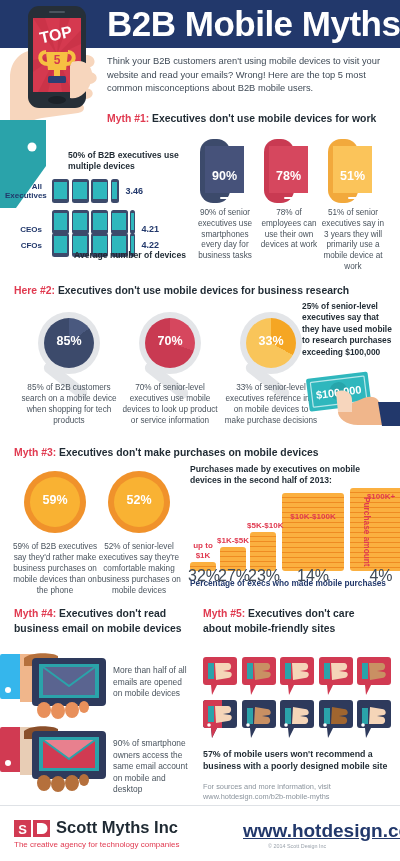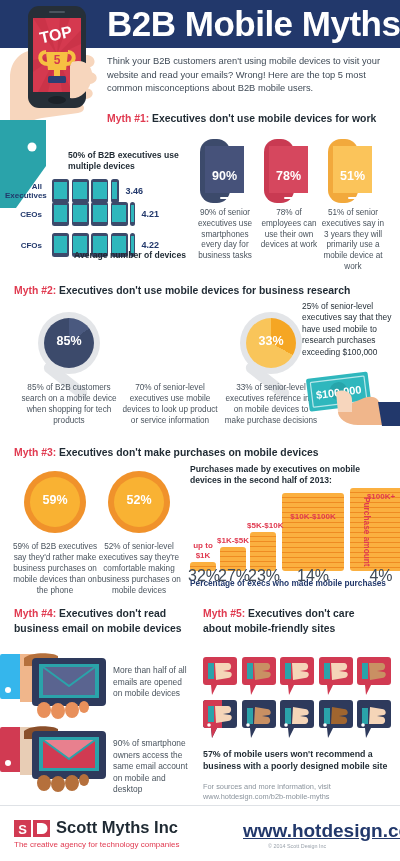--- a/index.html
+++ b/index.html
@@ -55,21 +55,21 @@
   .tablet .home { position:absolute; left:20px; bottom:4px; width:9px; height:2px; border-radius:1px; }
   .tcap { position:absolute; width:64px; text-align:center; font-size:8.2px; line-height:10.8px; color:#4a545e; }
 
   
   .mag { position:absolute; width:62px; height:62px; }
   .mag .handle { position:absolute; left:7px; top:47px; width:52px; height:11px; background:#e3e5e8; border-radius:6px; transform:rotate(38deg); transform-origin:0 50%; }
   .mag .ring { position:absolute; left:0; top:0; width:62px; height:62px; border-radius:50%; background:#e3e5e8; }
   .mag .pie { position:absolute; left:6px; top:6px; width:50px; height:50px; border-radius:50%; }
   .mag .pct { position:absolute; left:0; top:22px; width:62px; text-align:center; color:#fff; font-size:12.5px; font-weight:bold; }
   .m2cap { position:absolute; width:96px; text-align:center; font-size:8.2px; line-height:11px; color:#4a545e; }
-  .m2-right { position:absolute; left:302px; top:301px; width:96px; font-size:8.4px; font-weight:normal; line-height:11.4px; color:#1f2a33; }
+  .m2-right { position:absolute; left:302px; top:301px; width:96px; font-size:8.4px; font-weight:bold; line-height:11.4px; color:#1f2a33; }
   .money { position:absolute; left:300px; top:368px; width:100px; height:58px; }
 
   
   .coin-big { position:absolute; width:62px; height:62px; border-radius:50%; background:#f0922b; }
   .coin-big .inner { position:absolute; left:6px; top:6px; width:50px; height:50px; border-radius:50%; background:#f9b233; }
   .coin-big .pct { position:absolute; left:0; top:22px; width:62px; text-align:center; color:#fff; font-size:12.5px; font-weight:bold; }
   .m3cap { position:absolute; width:96px; text-align:center; font-size:8.2px; line-height:11px; color:#4a545e; }
   .m3-chart-title { position:absolute; left:190px; top:464px; width:175px; font-size:8.6px; font-weight:bold; line-height:11px; color:#1f2a33; }
   .stack { position:absolute; bottom:0; }
   .stack .col { position:absolute; bottom:0; background:
@@ -171,21 +171,21 @@
       </div>
     <div class="dev">
         <i></i>
       </div>
     <div class="dev part-46">
         <i></i>
       </div>
     <div class="devnum">3.46</div>
   </div>
 
-  <div class="devrow" style="left:5px; top:202px;">
+  <div class="devrow" style="left:5px; top:210px;align-items:flex-end;">
     <div class="devlabel">CEOs</div>
     <div class="dev">
         <i></i>
       </div>
     <div class="dev">
         <i></i>
       </div>
     <div class="dev">
         <i></i>
       </div>
@@ -234,28 +234,34 @@
     <div class="scr" style="background:#fbc45a;"></div>
     <div class="pct">51%</div>
     <div class="home" style="background:#fff;"></div>
   </div>
 
   <div class="tcap" style="left:193px; top:208px;">90% of senior executives use smartphones every day for business tasks</div>
   <div class="tcap" style="left:257px; top:208px;">78% of employees can use their own devices at work</div>
   <div class="tcap" style="left:321px; top:208px;">51% of senior executives say in 3 years they will primarily use a mobile device at work</div>
 
   <div class="myth-title" style="left:14px; top:285px;">
-    <span class="num">Myth #2:</span><span> Executives don't use mobile devices for business research</span>
+    <span class="num">Here #2:</span><span> Executives don't use mobile devices for business research</span>
   </div>
 
   <div class="mag" style="left:38px; top:312px;">
     <div class="handle"></div>
     <div class="ring"></div>
     <div class="pie" style="background:conic-gradient(#4a597f 0deg 54deg, #3c4a6b 54deg 360deg);"></div>
     <div class="pct">85%</div>
+  </div>
+  <div class="mag" style="left:139px; top:312px;">
+    <div class="handle"></div>
+    <div class="ring"></div>
+    <div class="pie" style="background:conic-gradient(#d6475e 0deg 108deg, #c93a52 108deg 360deg);"></div>
+    <div class="pct">70%</div>
   </div>
   <div class="mag" style="left:240px; top:312px;">
     <div class="handle"></div>
     <div class="ring"></div>
     <div class="pie" style="background:conic-gradient(#f5a623 0deg 119deg, #f9c55a 119deg 360deg);"></div>
     <div class="pct">33%</div>
   </div>
 
   <div class="m2cap" style="left:21px; top:382px;">85% of B2B customers search on a mobile device when shopping for tech products</div>
   <div class="m2cap" style="left:122px; top:382px;">70% of senior-level executives use mobile devices to look up product or service information</div>

